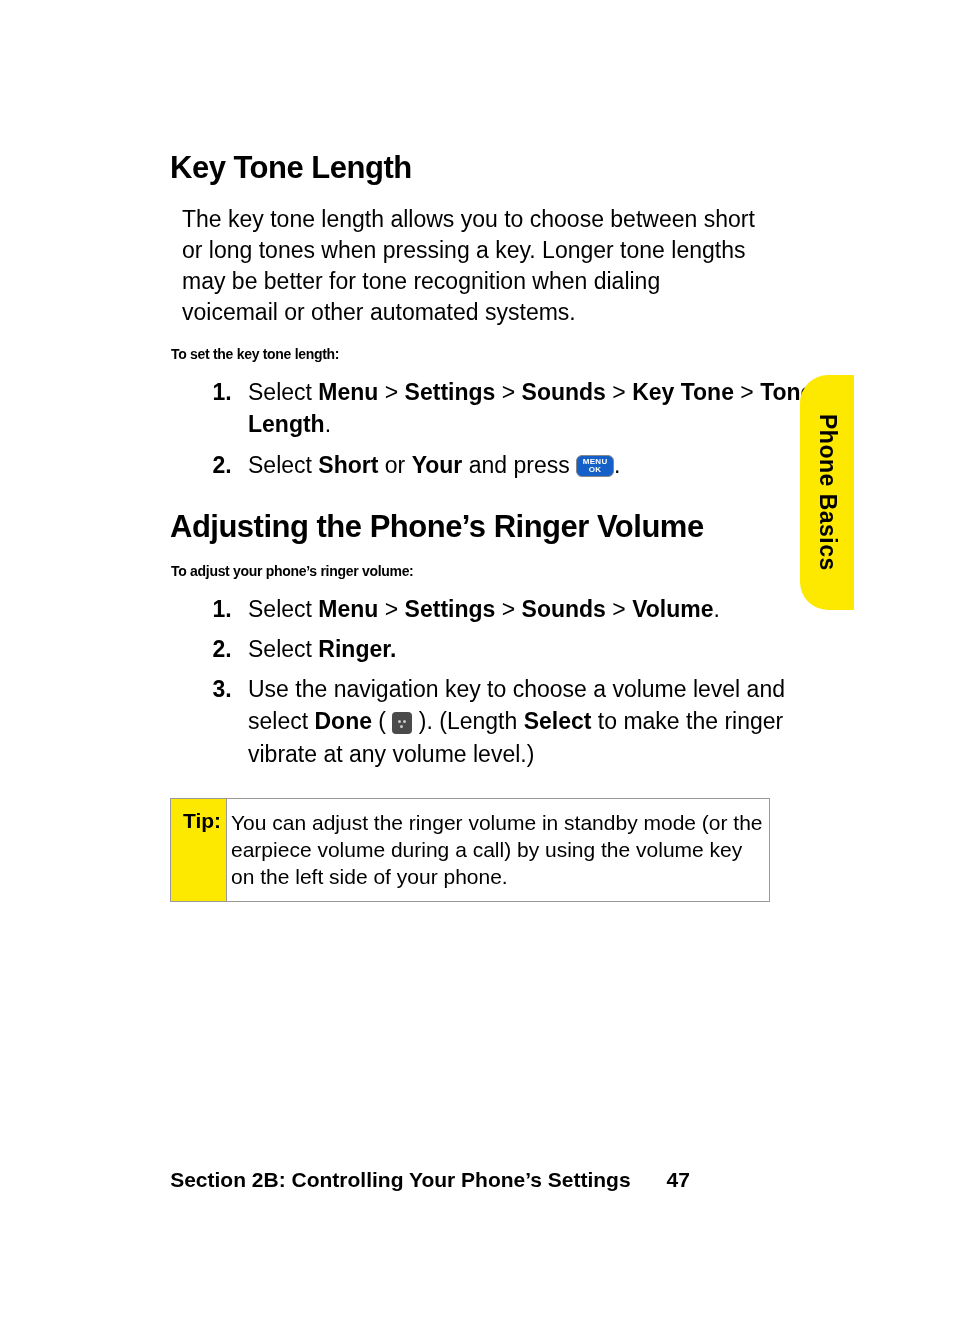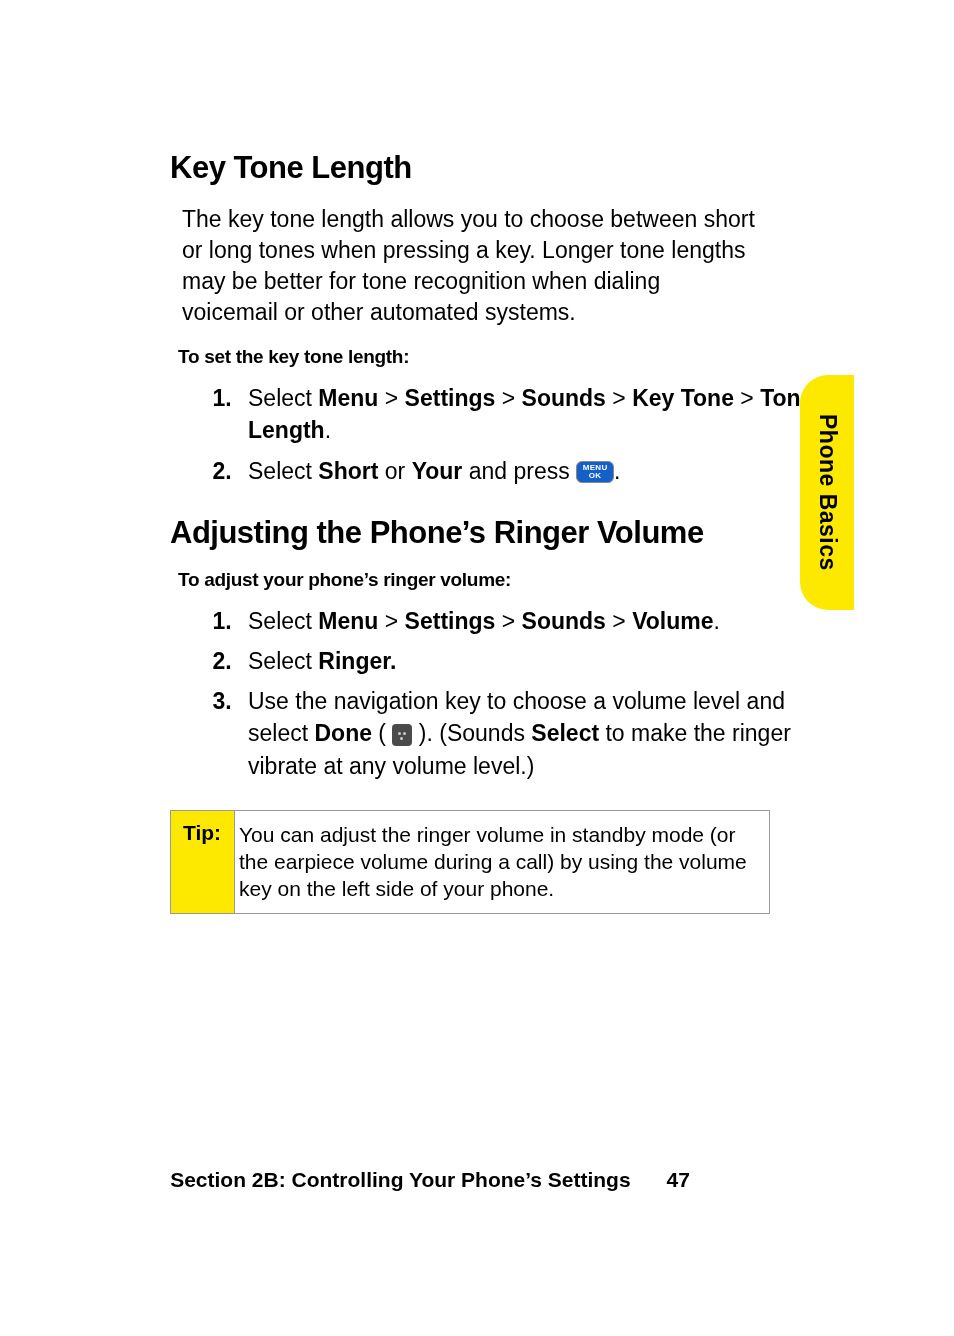--- a/index.html
+++ b/index.html
@@ -46,23 +46,23 @@
     margin: 0 0 18px 0;
     letter-spacing: -0.5px;
   }
   p.body {
     font-size: 23px;
     line-height: 1.35;
     margin: 0 0 18px 12px;
     max-width: 580px;
   }
   p.subhead {
-    font-size: 19px;
+    font-size: 14px;
     font-weight: 700;
-    margin: 0 0 14px 8px;
+    margin: 0 0 14px 1px;
     letter-spacing: -0.3px;
   }
   ol {
     margin: 0 0 28px 0;
     padding: 0 0 0 68px;
     max-width: 580px;
   }
   ol li {
     font-size: 23px;
     line-height: 1.4;
@@ -76,21 +76,21 @@
     display: flex;
     border: 1px solid #999;
     margin: 6px 0 0 0;
     max-width: 598px;
   }
   .tipbox .label {
     background: #fde900;
     font-weight: 700;
     font-size: 21px;
     padding: 10px 10px 10px 12px;
-    width: 64px;
+    width: 56px;
     box-sizing: border-box;
     border-right: 1px solid #999;
   }
   .tipbox .content {
     font-size: 21px;
     line-height: 1.3;
     padding: 10px 4px;
     flex: 1;
   }
   .footer {
@@ -173,21 +173,21 @@
   <h2>Adjusting the Phone’s Ringer Volume</h2>
   <p class="subhead">To adjust your phone’s ringer volume:</p>
   <ol>
     <li>
       <span>Select </span><b>Menu</b><span> &gt; </span><b>Settings</b><span> &gt; </span><b>Sounds</b><span> &gt; </span><b>Volume</b><span>.</span>
     </li>
     <li>
       <span>Select </span><b>Ringer.</b>
     </li>
     <li>
-      <span>Use the navigation key to choose a volume level and select </span><b>Done</b><span> ( </span><span class="key-icon softkey"><span class="d3"></span></span><span> ). (Sounds </span><b>Select</b><span> to make the ringer vibrate at any volume level.)</span>
+      <span>Use the navigation key to choose a volume level and select </span><b>Done</b><span> ( </span><span class="key-icon softkey"><span class="d3"></span></span><span> ). (Length </span><b>Select</b><span> to make the ringer vibrate at any volume level.)</span>
     </li>
   </ol>
 
   <div class="tipbox">
     <div class="label">Tip:</div>
     <div class="content">You can adjust the ringer volume in standby mode (or the earpiece volume during a call) by using the volume key on the left side of your phone.</div>
   </div>
 
   <div class="footer">
     <span>Section 2B: Controlling Your Phone’s Settings</span>

